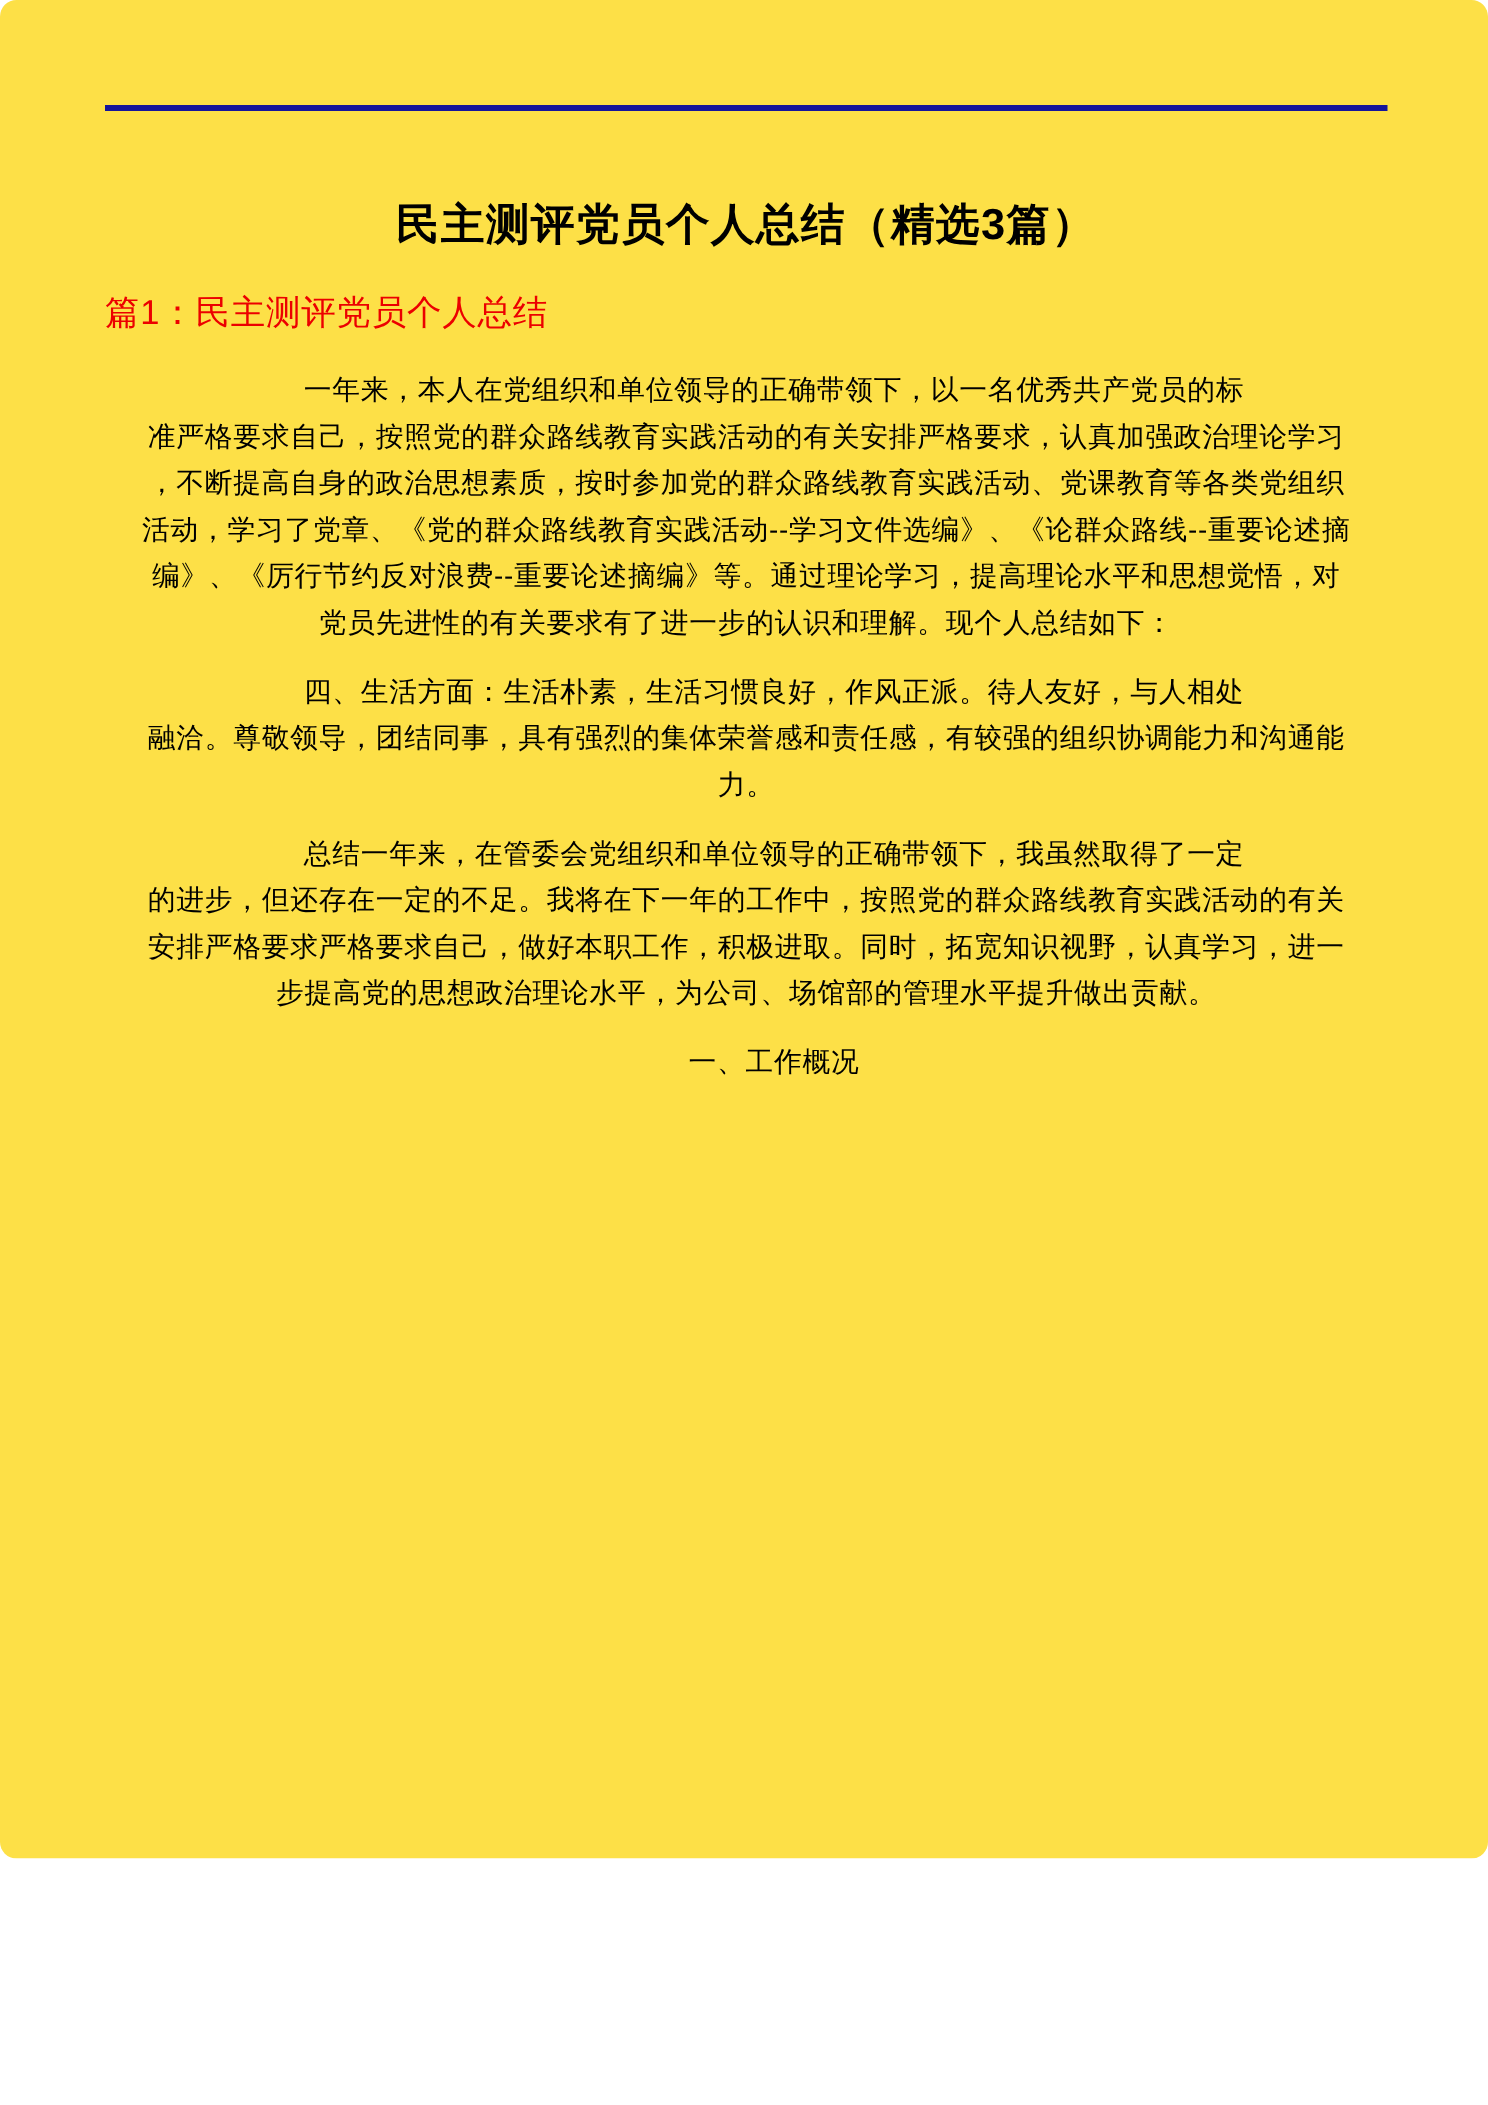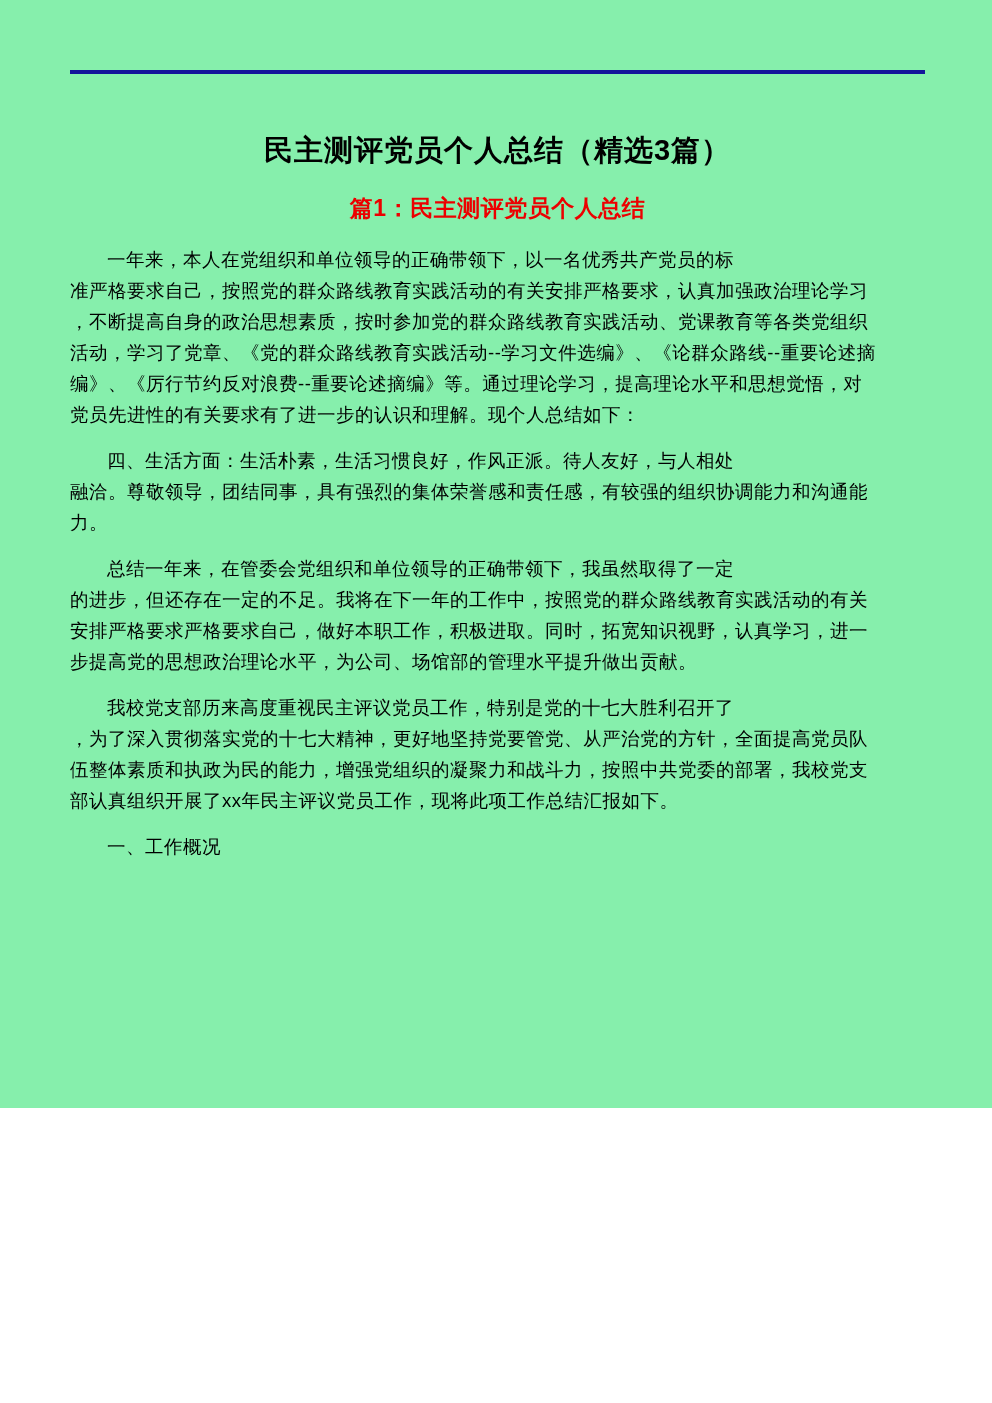--- a/index.html
+++ b/index.html
@@ -3,25 +3,26 @@
 <meta charset="utf-8">
 <style>
   html, body {
     margin: 0;
     padding: 0;
     background: #ffffff;
   }
   .page {
     position: relative;
     width: 992px;
-    height: 1108px;
-    background: #86efac;
+    height: 1239px;
+    background: #fde047;
     overflow: hidden;
     font-family: "Liberation Sans", "DejaVu Sans", sans-serif;
     color: #000000;
+    border-radius: 11px;
   }
   .rule {
     height: 4px;
     background: #15159B;
   }
   .top-rule {
     position: absolute;
     top: 70px;
     left: 70px;
     right: 67px;
@@ -38,37 +39,36 @@
     line-height: 36px;
     font-weight: bold;
     text-align: center;
     letter-spacing: 1px;
     color: #000000;
   }
   .sec-heading {
     margin: 24px 0 20px 0;
     font-size: 23px;
     line-height: 32px;
-    font-weight: bold;
+    font-weight: normal;
     color: #EC0000;
     letter-spacing: 0.5px;
-    text-align: center;
   }
   .sec-heading.sec2 {
     margin: 22px 0 24px 0;
   }
   .body-para {
     margin: 0 0 15px 0;
     font-size: 18.5px;
     line-height: 31px;
     color: #000000;
     letter-spacing: 0.5px;
     white-space: pre-line;
     text-indent: 2em;
-    text-align: left;
+    text-align: center;
   }
   .footer-rule {
     position: absolute;
     top: 1353px;
     left: 70px;
     right: 67px;
   }
   .page-number {
     position: absolute;
     top: 1328px;
@@ -102,24 +102,20 @@
       <p class="body-para">四、生活方面：生活朴素，生活习惯良好，作风正派。待人友好，与人相处
 融洽。尊敬领导，团结同事，具有强烈的集体荣誉感和责任感，有较强的组织协调能力和沟通能
 力。</p>
       <p class="body-para">总结一年来，在管委会党组织和单位领导的正确带领下，我虽然取得了一定
 的进步，但还存在一定的不足。我将在下一年的工作中，按照党的群众路线教育实践活动的有关
 安排严格要求严格要求自己，做好本职工作，积极进取。同时，拓宽知识视野，认真学习，进一
 步提高党的思想政治理论水平，为公司、场馆部的管理水平提升做出贡献。</p>
     </section>
 
     <section>
-      <p class="body-para">我校党支部历来高度重视民主评议党员工作，特别是党的十七大胜利召开了
-，为了深入贯彻落实党的十七大精神，更好地坚持党要管党、从严治党的方针，全面提高党员队
-伍整体素质和执政为民的能力，增强党组织的凝聚力和战斗力，按照中共党委的部署，我校党支
-部认真组织开展了xx年民主评议党员工作，现将此项工作总结汇报如下。</p>
       <p class="body-para">一、工作概况</p>
     </section>
 
   </div>
 
   <div class="rule footer-rule"></div>
   <div class="page-number">1 / 4</div>
 
 </div>
 

